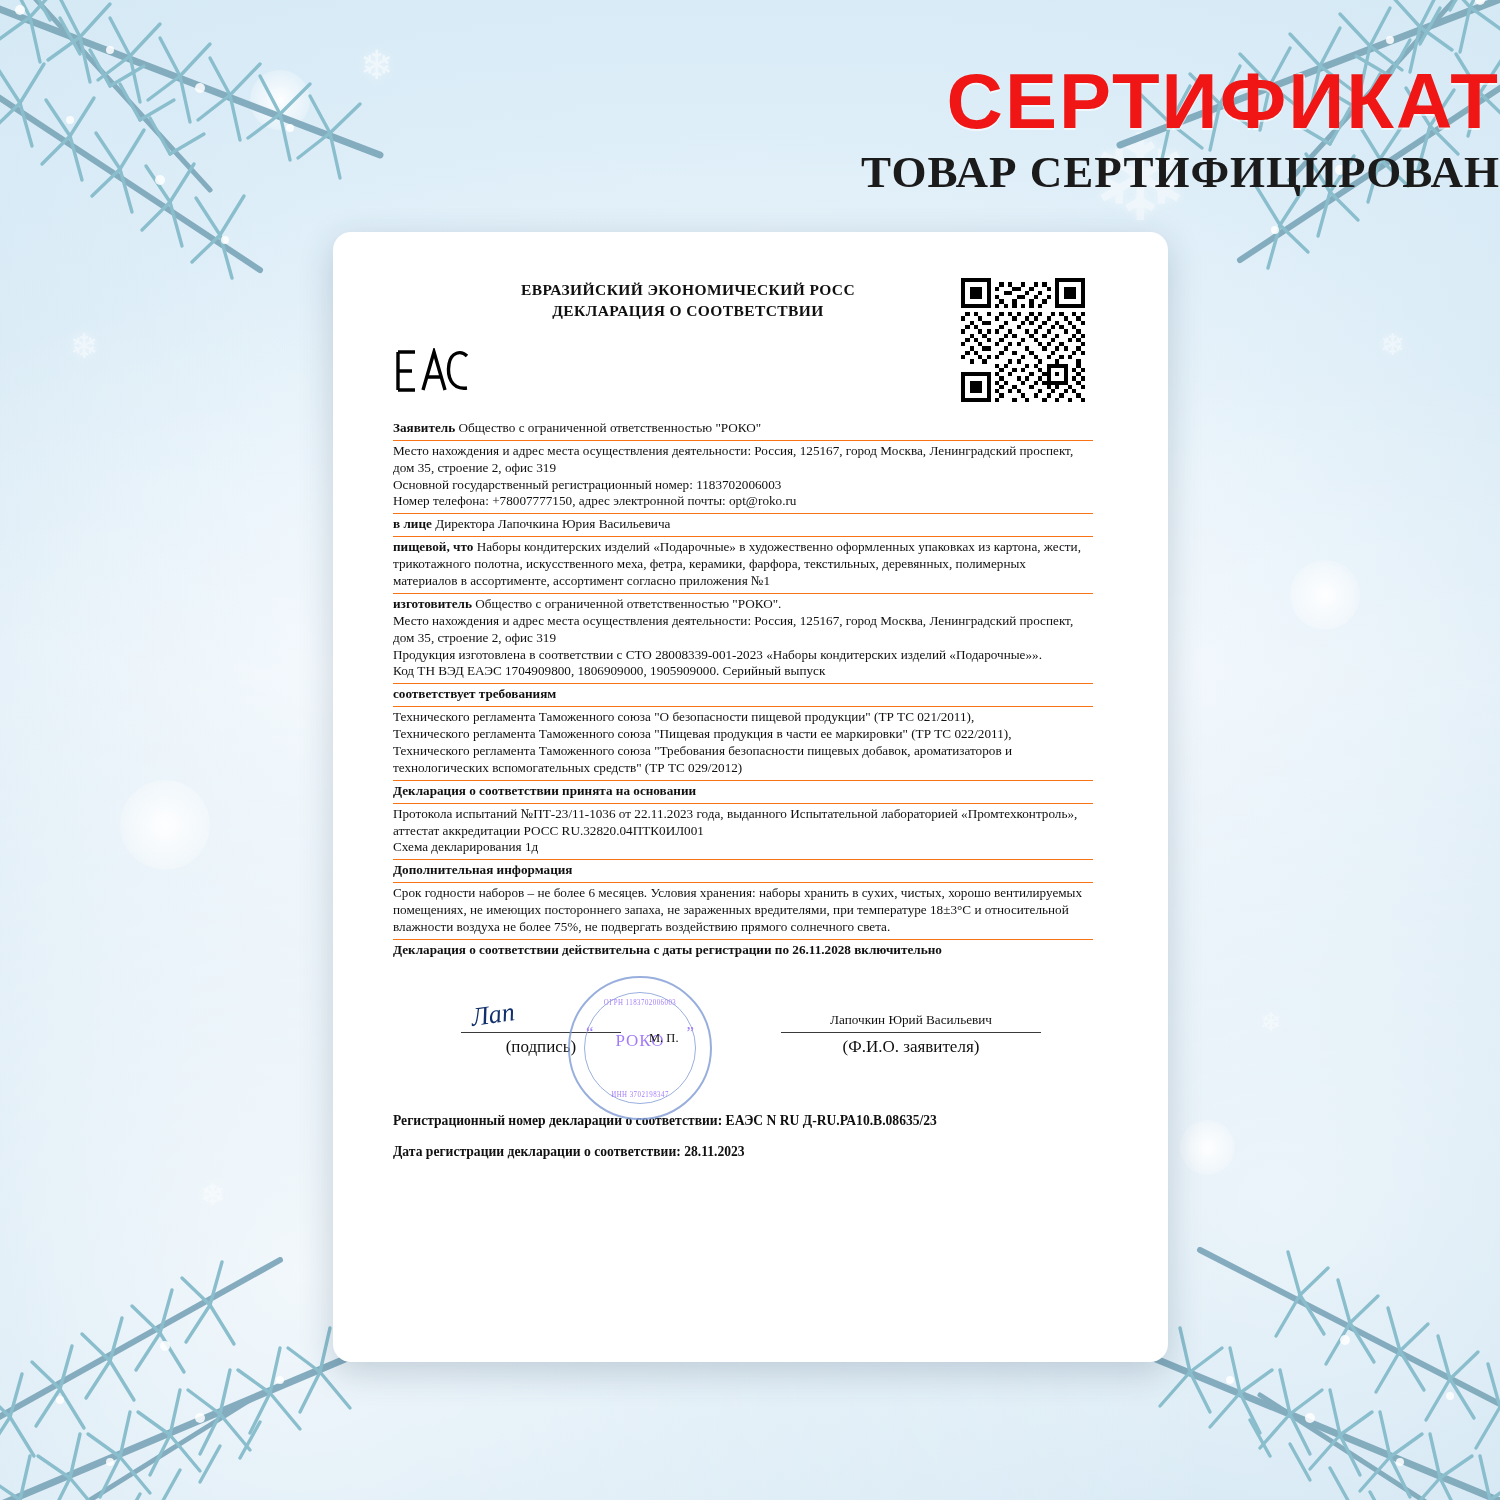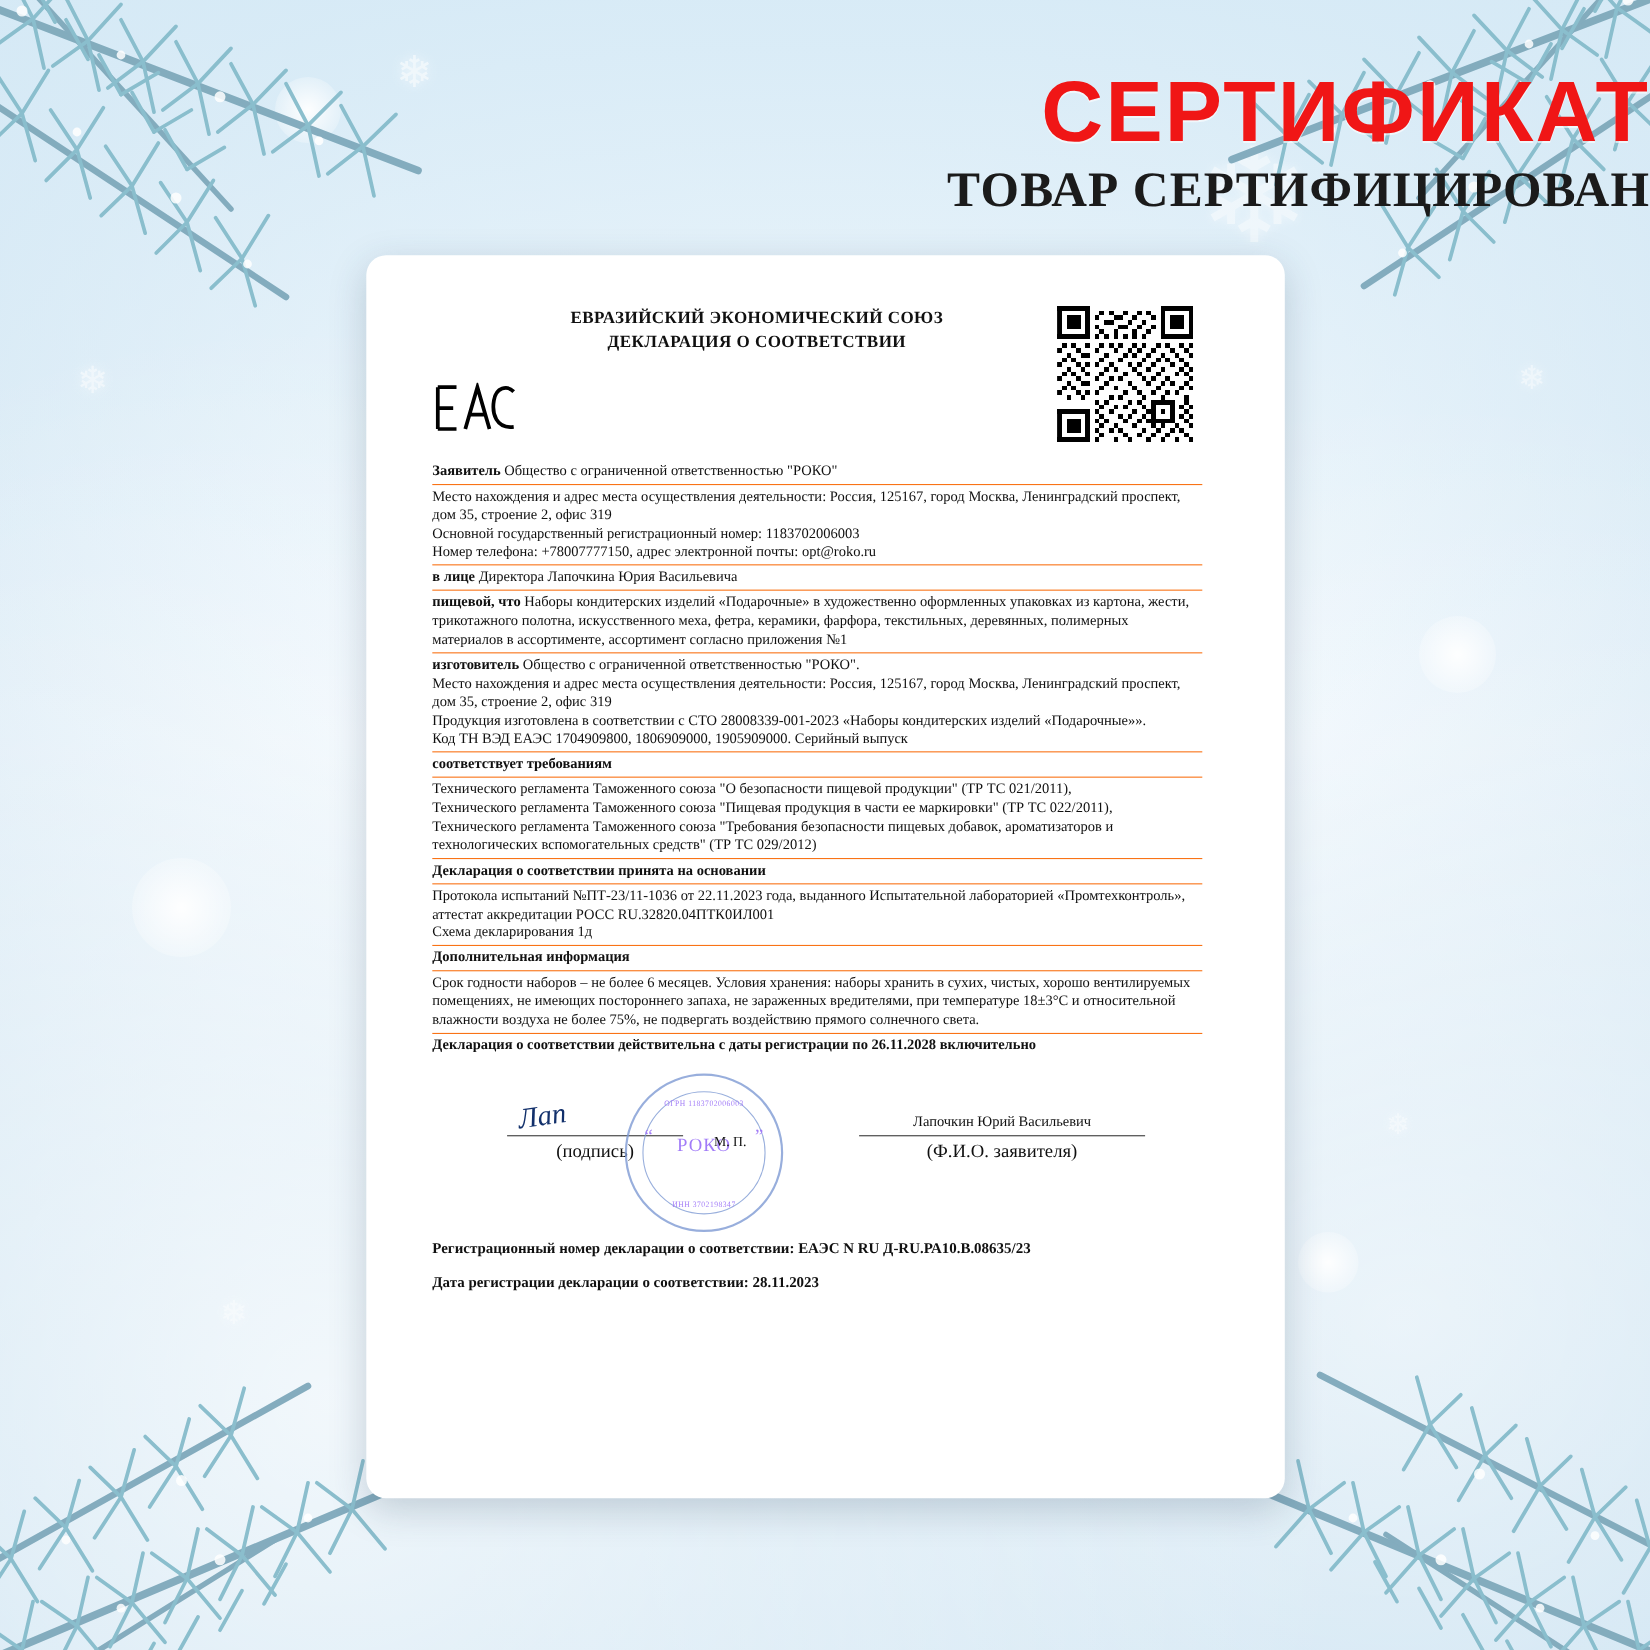--- a/index.html
+++ b/index.html
@@ -214,21 +214,21 @@
   .stamp .arc-top, .stamp .arc-bottom {
     position: absolute;
     left: 0; right: 0;
     text-align: center;
     font-size: 7.5px;
     letter-spacing: .5px;
   }
   .stamp .arc-top { top: 20px; transform: scaleX(.92); }
   .stamp .arc-bottom { bottom: 18px; transform: scaleX(.92); }
 
-  .reg-block { margin-top: 48px; }
+  .reg-block { margin-top: 34px; }
   .reg-block div { margin-bottom: 14px; font-weight: bold; font-size: 13.6px; }
 </style>
 </head>
 <body>
 
 <div class="stage">
   <div class="bg-haze"></div>
 
   <div class="bokeh" style="left:250px;top:70px;width:60px;height:60px;"></div>
   <div class="bokeh" style="left:640px;top:420px;width:38px;height:38px;"></div>
@@ -808,21 +808,21 @@
               <rect x="15" y="28" width="1" height="1"></rect>
               <rect x="19" y="28" width="1" height="1"></rect>
               <rect x="22" y="28" width="1" height="1"></rect>
               <rect x="25" y="28" width="1" height="1"></rect>
               <rect x="28" y="28" width="1" height="1"></rect>
           </g>
         </svg>
       </div>
 
       <div class="doc-title">
-        <div>ЕВРАЗИЙСКИЙ ЭКОНОМИЧЕСКИЙ СОЮЗ</div>
+        <div>ЕВРАЗИЙСКИЙ ЭКОНОМИЧЕСКИЙ РОСС</div>
         <div>ДЕКЛАРАЦИЯ О СООТВЕТСТВИИ</div>
       </div>
 
       <div class="eac">
         <svg width="80" height="46" viewBox="0 0 80 46">
           <g fill="none" stroke="#000" stroke-width="3.4">
             <path d="M5 4 L5 42 M5 4 L22 4 M5 23 L19 23 M5 42 L22 42"></path>
             <path d="M30 42 L41 4 L52 42 M34 29 L48 29"></path>
             <path d="M74 8 C68 2, 58 4, 56 16 C54 28, 58 42, 74 40"></path>
           </g>

